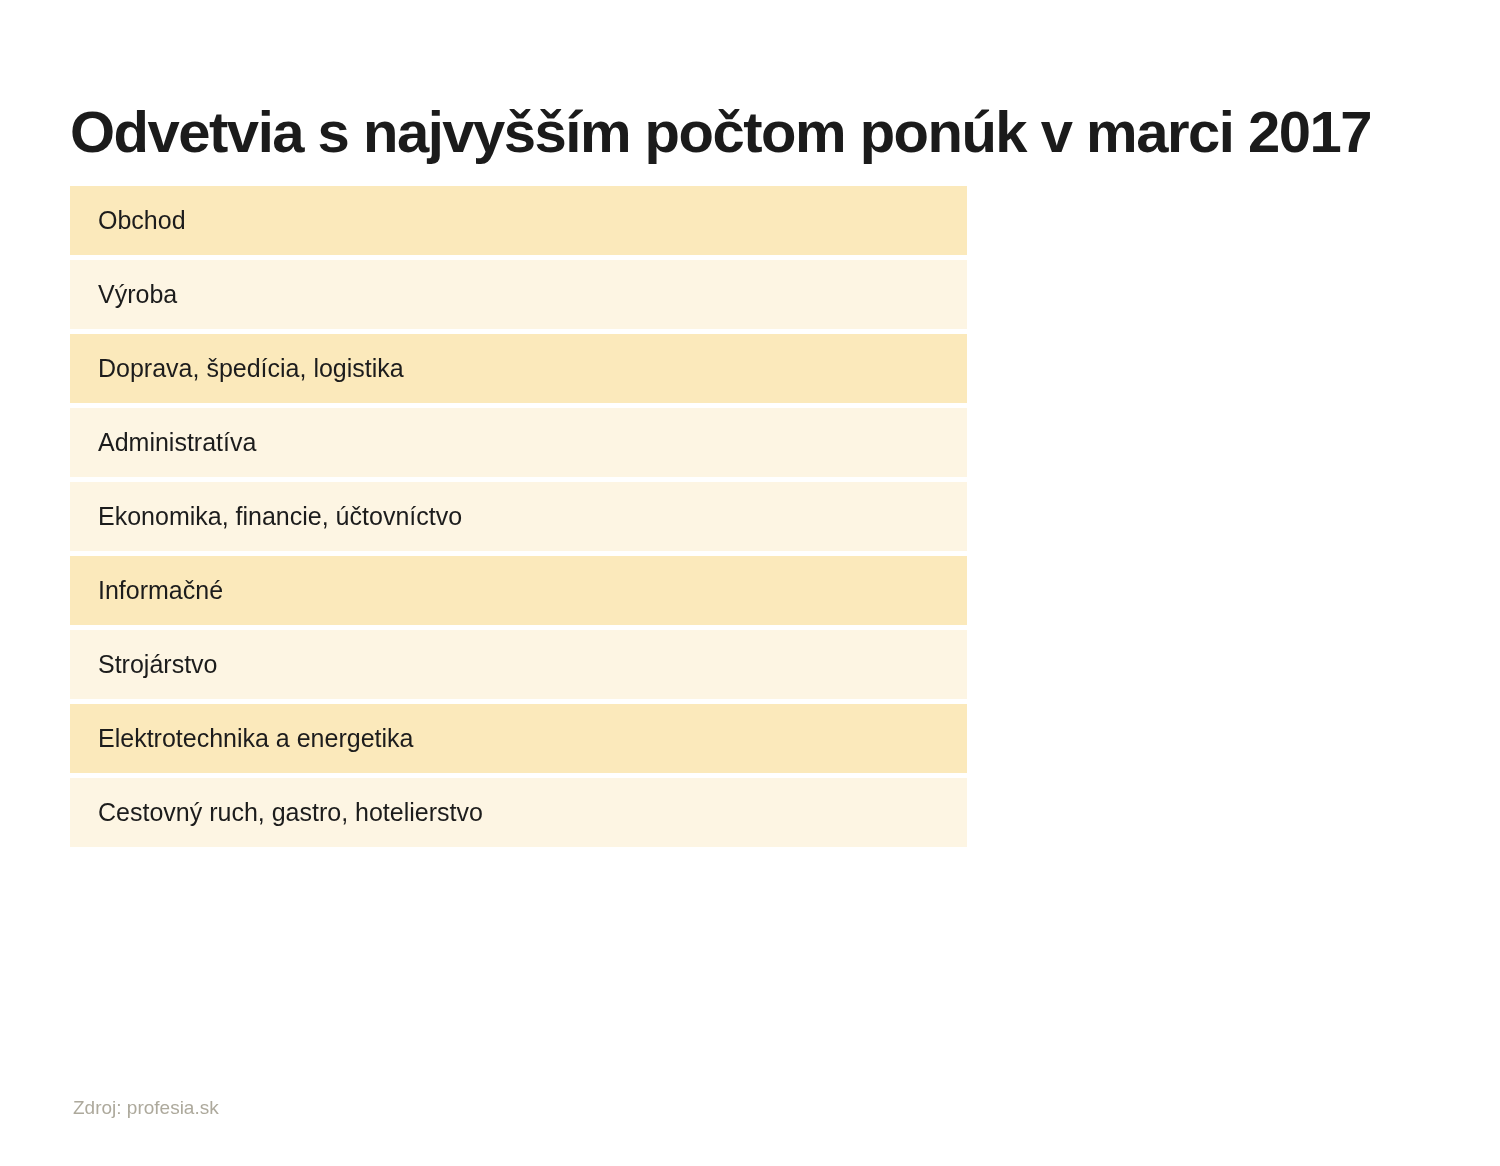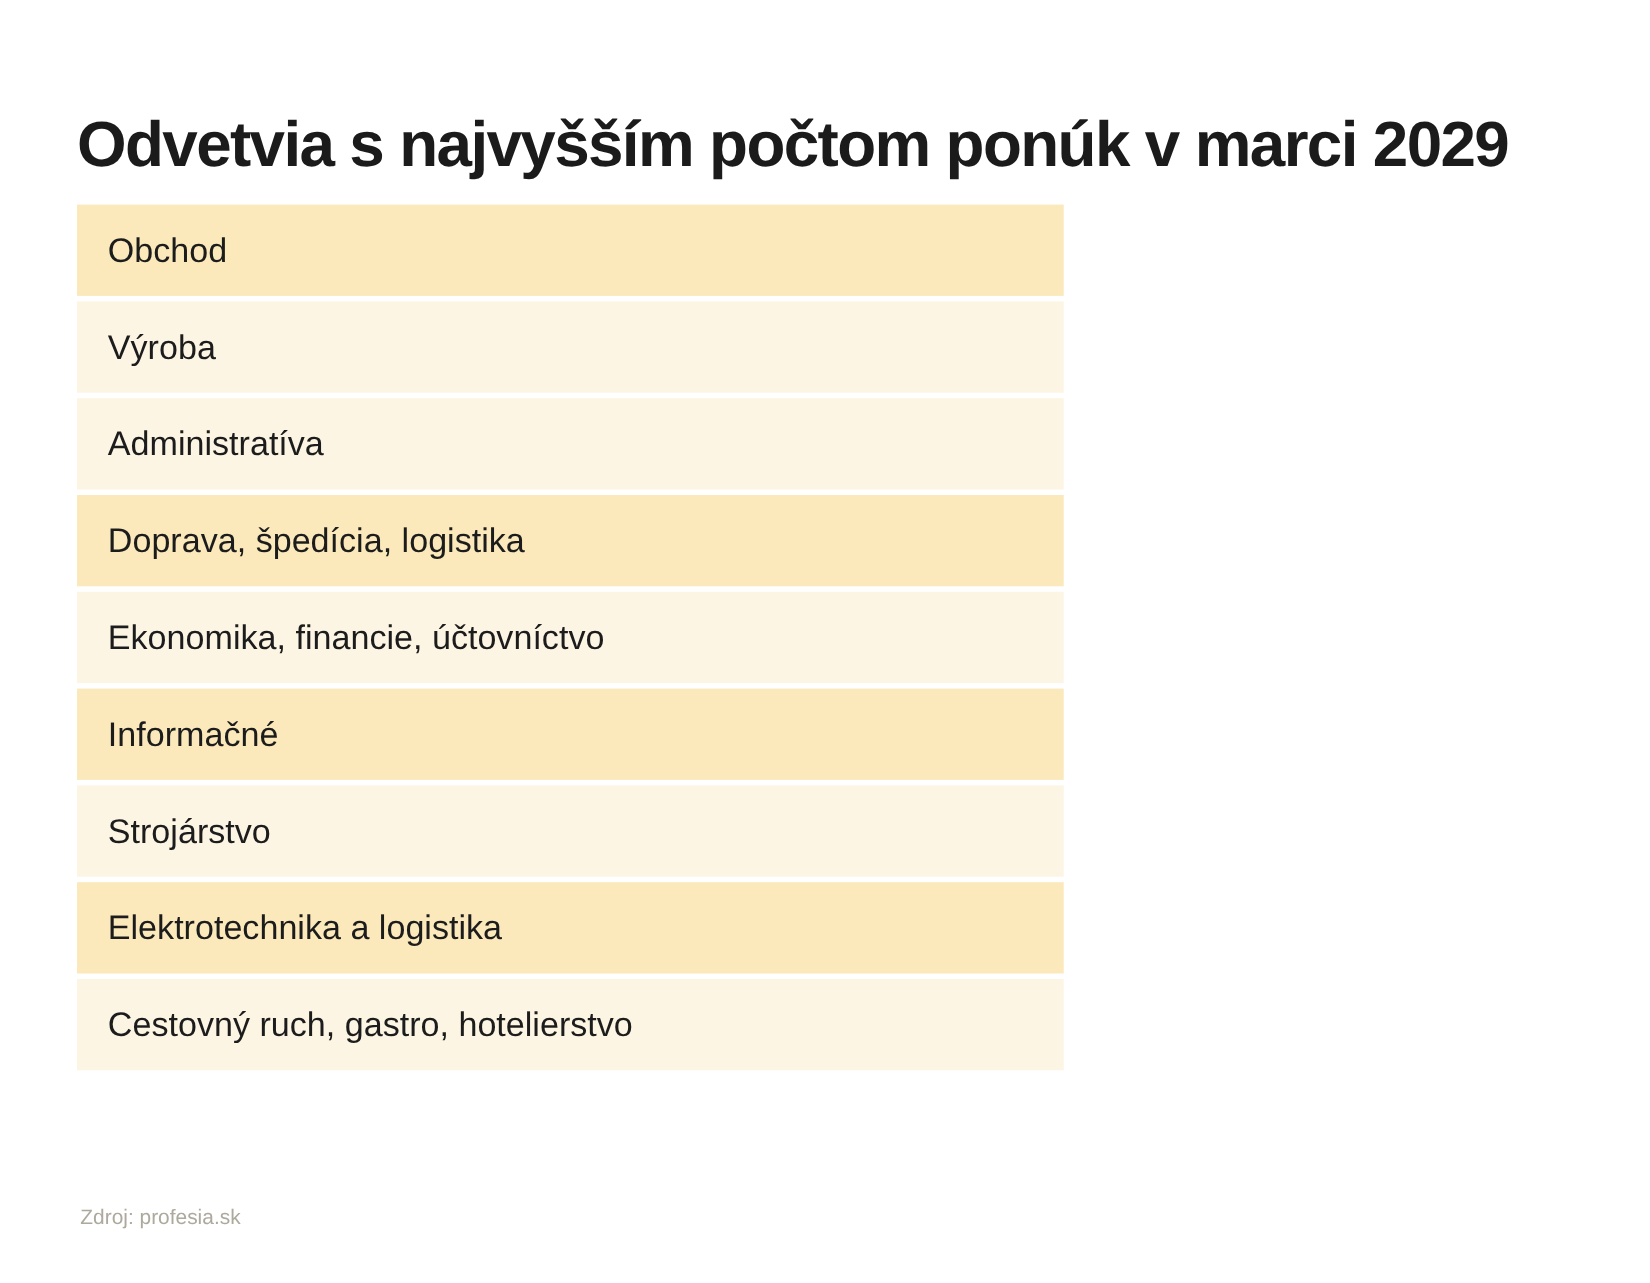--- a/index.html
+++ b/index.html
@@ -27,67 +27,67 @@
     color: var(--title-text, #1b1b1b);
   }
   .rows {
     position: absolute;
     left: 70px;
     top: 186px;
     width: 897px;
   }
   .row {
     box-sizing: border-box;
-    height: 83px;
+    height: 69px;
     margin-bottom: 5px;
     padding-left: 28px;
     display: flex;
     align-items: center;
-    font-size: 31px;
+    font-size: 25px;
     color: var(--row-text, #1c1c1c);
   }
   .row.odd  { background: var(--row-odd,  #fbe9bb); }
   .row.even { background: var(--row-even, #fdf5e3); }
   .source {
     position: absolute;
     left: 73px;
     top: 1097px;
     font-size: 19px;
     line-height: 1.15;
     color: var(--source-text, #ada99c);
   }
 </style>
 </head>
 <body style="--background: #ffffff; --row-odd: #fbe9bb; --row-even: #fdf5e3; --title-text: #1b1b1b; --row-text: #1c1c1c; --source-text: #ada99c;">
 
-<h1 class="title">Odvetvia s najvyšším počtom ponúk v marci 2029</h1>
+<h1 class="title">Odvetvia s najvyšším počtom ponúk v marci 2017</h1>
 
 <div class="rows">
   <div class="row odd">
     <span>Obchod</span>
   </div>
   <div class="row even">
     <span>Výroba</span>
   </div>
+  <div class="row odd">
+    <span>Doprava, špedícia, logistika</span>
+  </div>
   <div class="row even">
     <span>Administratíva</span>
-  </div>
-  <div class="row odd">
-    <span>Doprava, špedícia, logistika</span>
   </div>
   <div class="row even">
     <span>Ekonomika, financie, účtovníctvo</span>
   </div>
   <div class="row odd">
     <span>Informačné</span>
   </div>
   <div class="row even">
     <span>Strojárstvo</span>
   </div>
   <div class="row odd">
-    <span>Elektrotechnika a logistika</span>
+    <span>Elektrotechnika a energetika</span>
   </div>
   <div class="row even">
     <span>Cestovný ruch, gastro, hotelierstvo</span>
   </div>
 </div>
 
 <div class="source">Zdroj: profesia.sk</div>
 
 </body></html>

